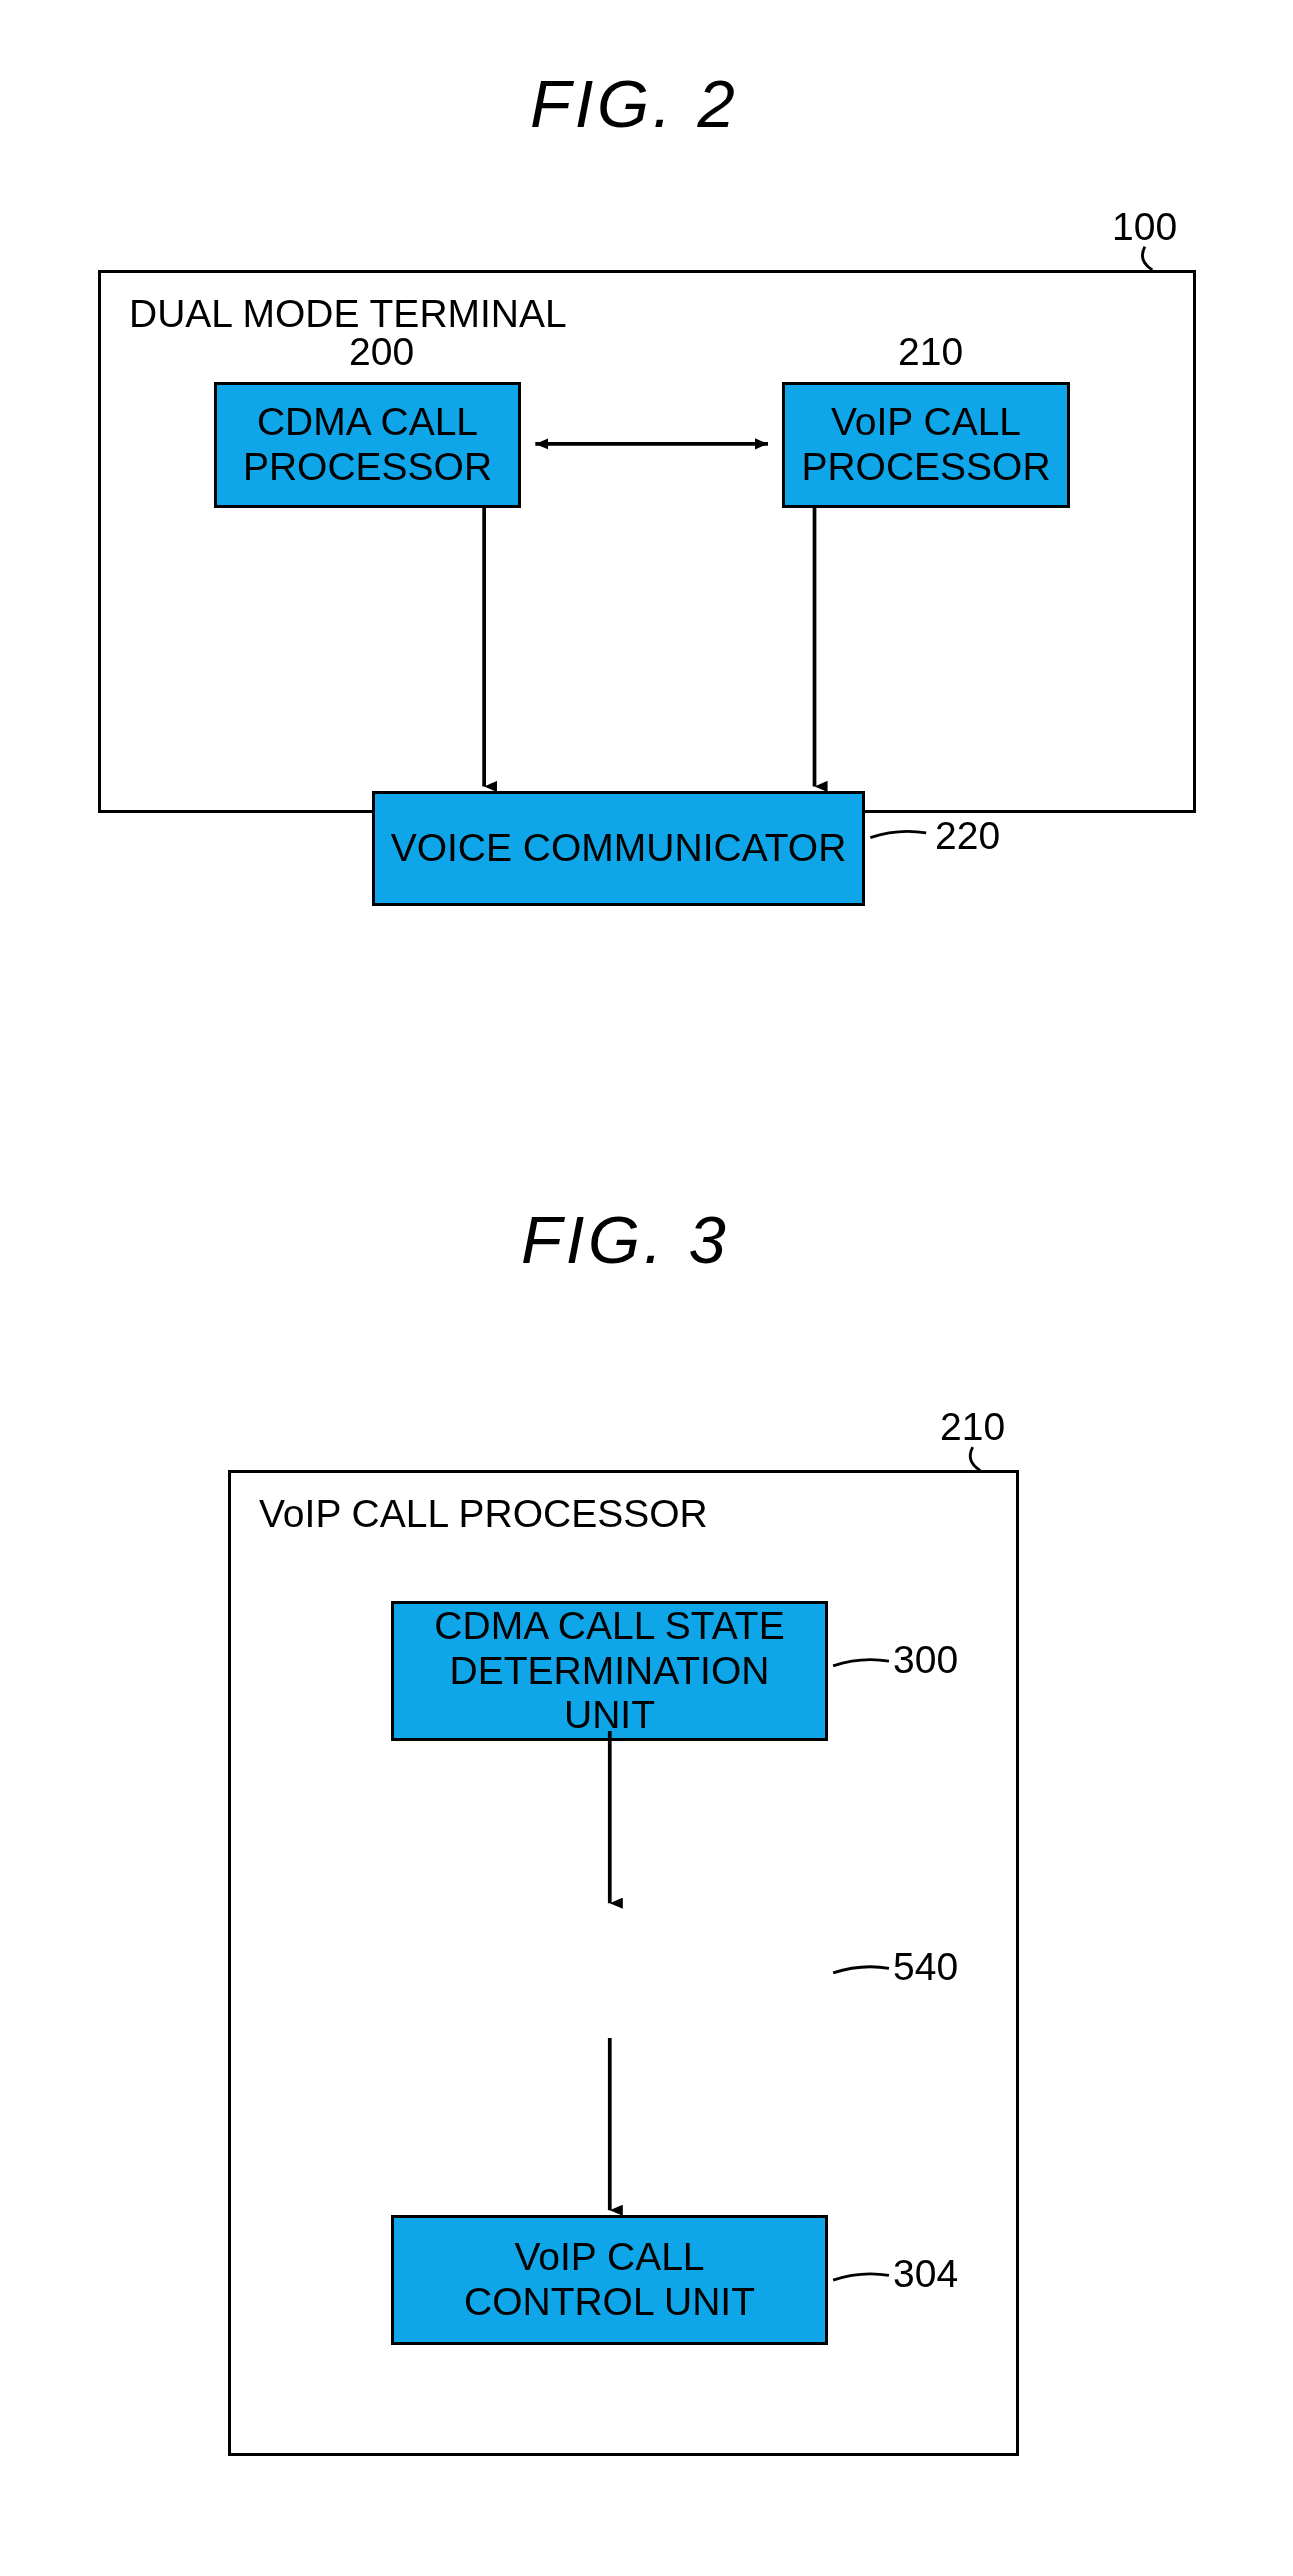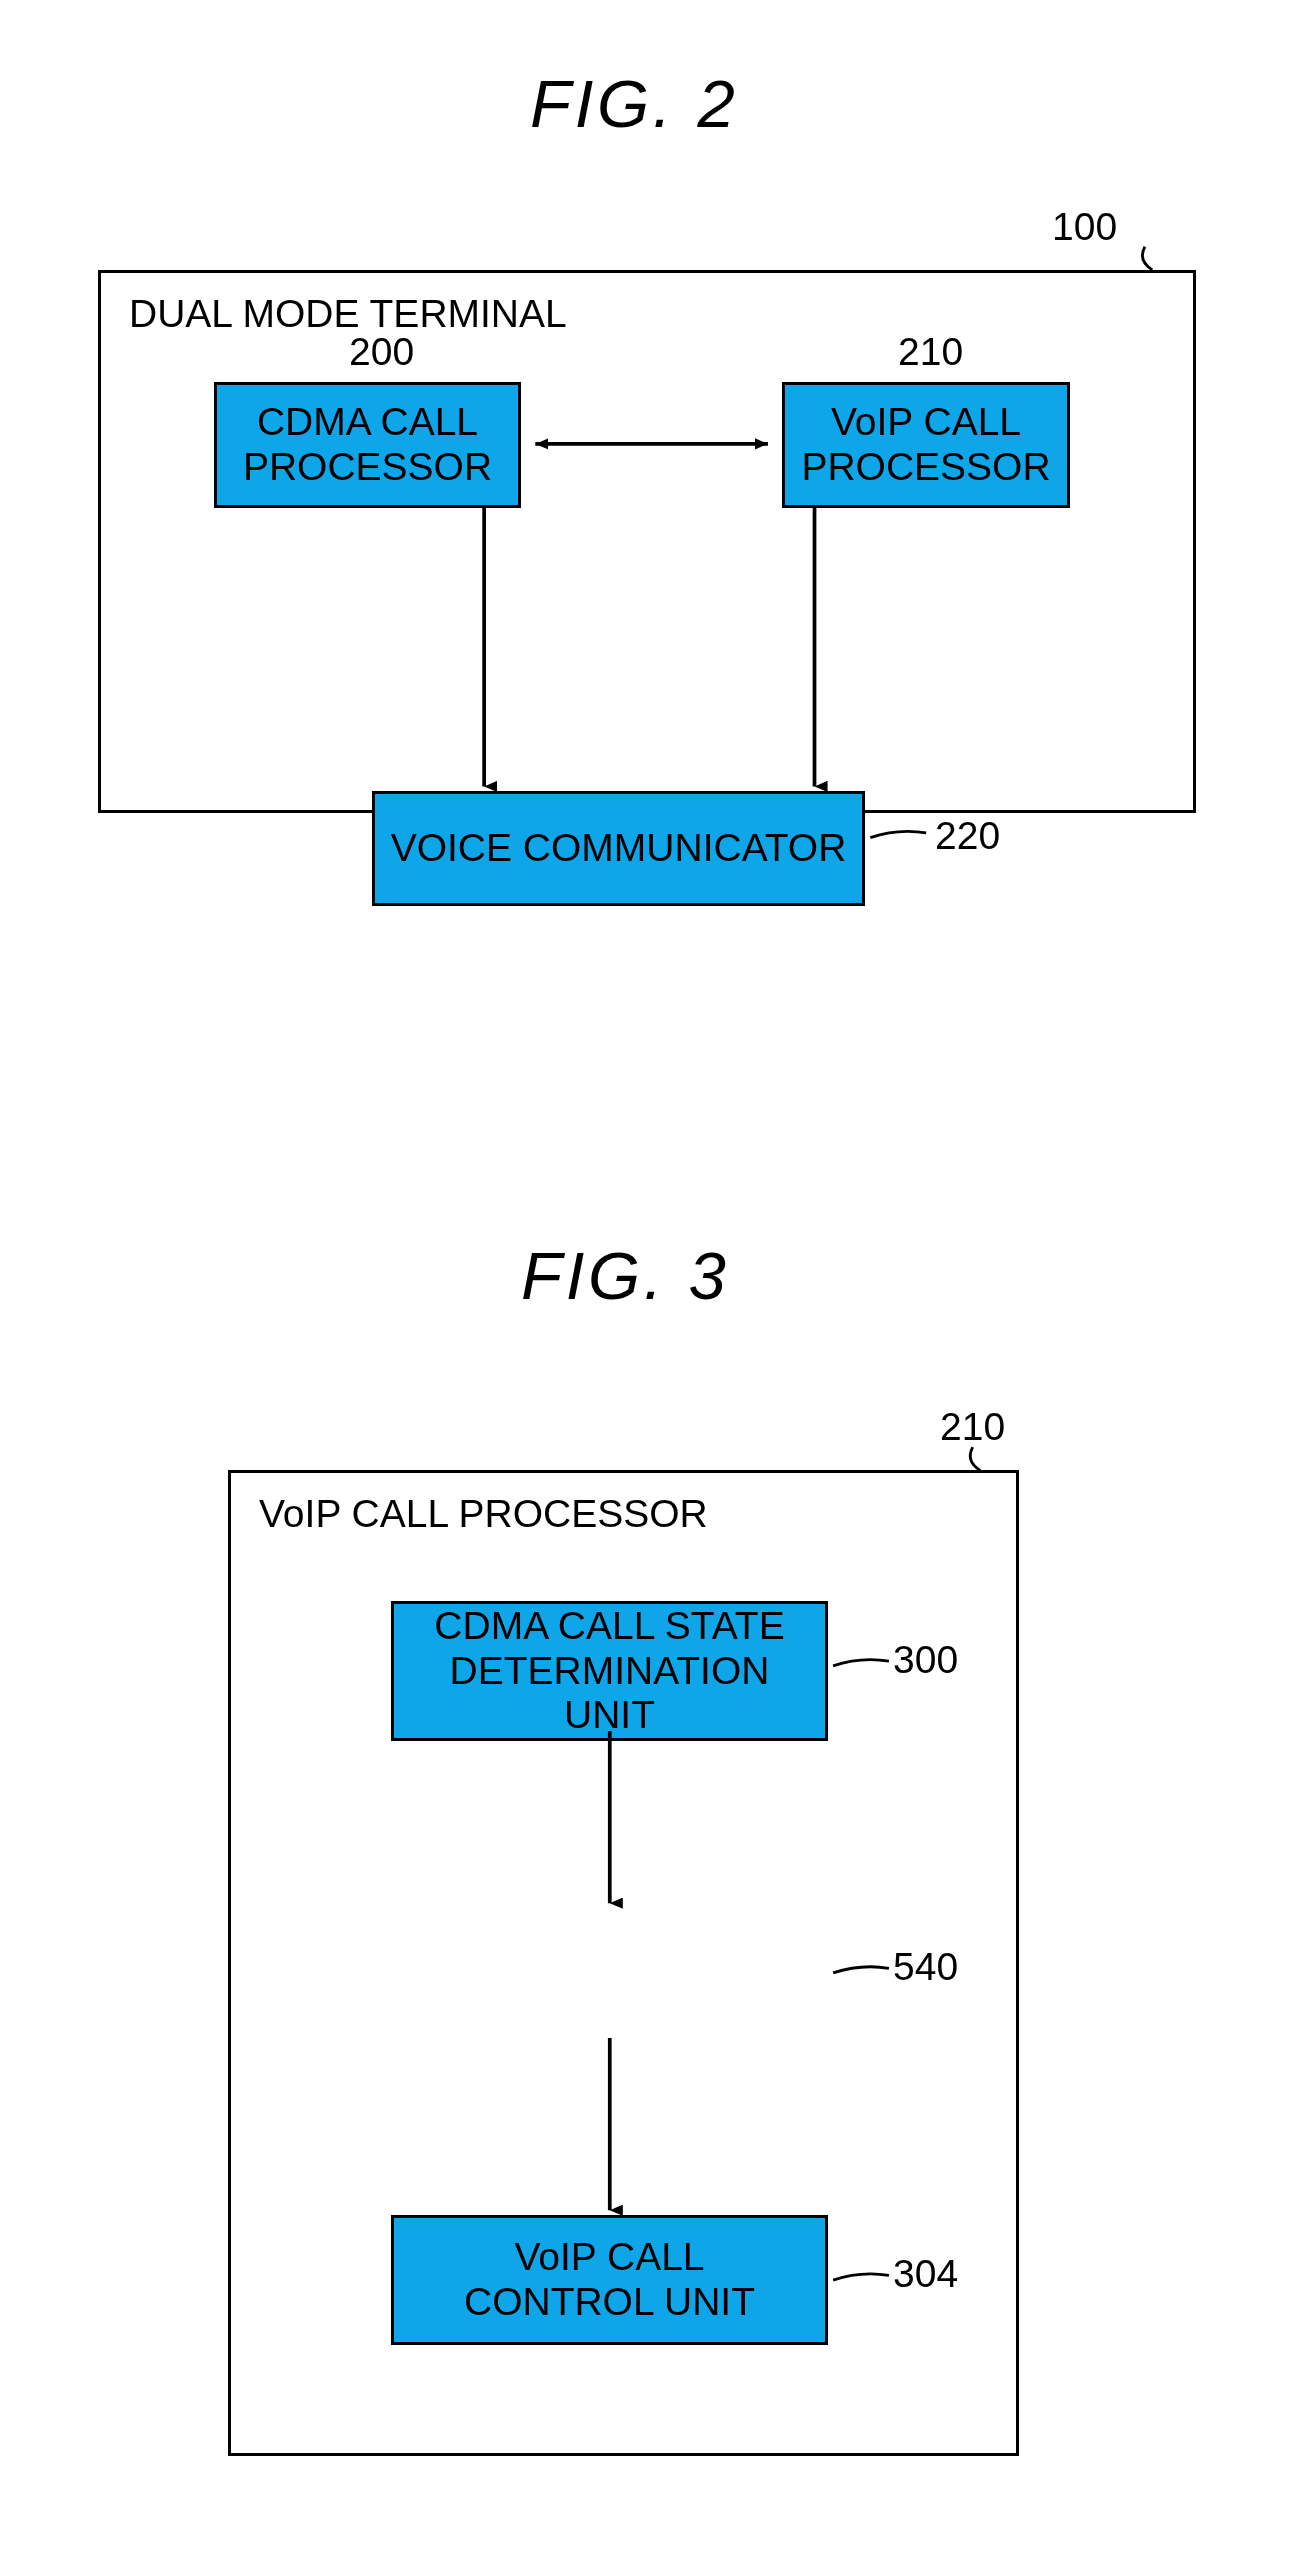--- a/index.html
+++ b/index.html
@@ -56,21 +56,21 @@
     pointer-events: none;
   }
 </style>
 </head>
 <body>
 
 <div class="page">
 
   <div class="fig-title" style="left:530px; top:65px;">FIG. 2</div>
 
-  <div class="ref-num" style="left:1052px; top:205px;">100</div>
+  <div class="ref-num" style="left:1112px; top:205px;">100</div>
 
   <div class="outer-box" style="left:98px; top:270px; width:1098px; height:543px;">
     <div class="outer-label" style="left:28px; top:18.6px;">DUAL MODE TERMINAL</div>
   </div>
 
   <div class="ref-num" style="left:349px; top:330px;">200</div>
   <div class="unit-box" style="left:214px; top:382px; width:307px; height:126px; white-space:pre-line;">CDMA CALL
 PROCESSOR</div>
 
   <div class="ref-num" style="left:898px; top:330px;">210</div>
@@ -97,21 +97,21 @@
 
     <line x1="575" y1="477" x2="825" y2="477" stroke="#000" stroke-width="4" marker-start="url(#arrowL)" marker-end="url(#arrowR)"></line>
 
     <line x1="520" y1="545" x2="520" y2="845" stroke="#000" stroke-width="4" marker-end="url(#arrowD)"></line>
 
     <line x1="875" y1="545" x2="875" y2="845" stroke="#000" stroke-width="4" marker-end="url(#arrowD)"></line>
 
     <path d="M935,900 q30,-10 60,-5" stroke="#000" stroke-width="3" fill="none"></path>
   </svg>
 
-  <div class="fig-title" style="left:521px; top:1201px;margin-top:36px;">FIG. 3</div>
+  <div class="fig-title" style="left:521px; top:1201px;">FIG. 3</div>
 
   <div class="ref-num" style="left:940px; top:1405px;">210</div>
 
   <div class="outer-box" style="left:228px; top:1470px; width:791px; height:986px;">
     <div class="outer-label" style="left:28px; top:18.6px;">VoIP CALL PROCESSOR</div>
   </div>
 
   <div class="unit-box" style="left:391px; top:1601px; width:437px; height:140px; white-space:pre-line;">CDMA CALL STATE
 DETERMINATION UNIT</div>
   <div class="ref-num" style="left:893px; top:1638px;">300</div>

